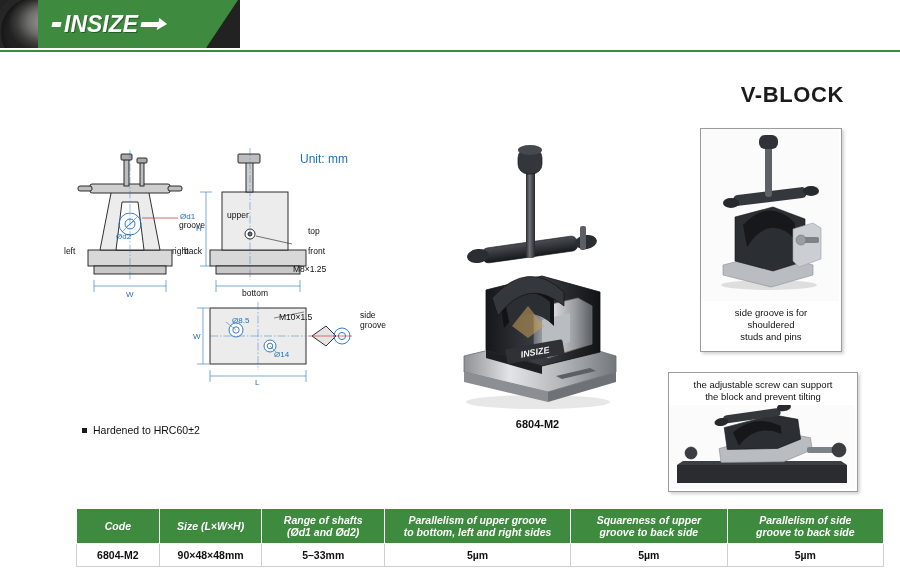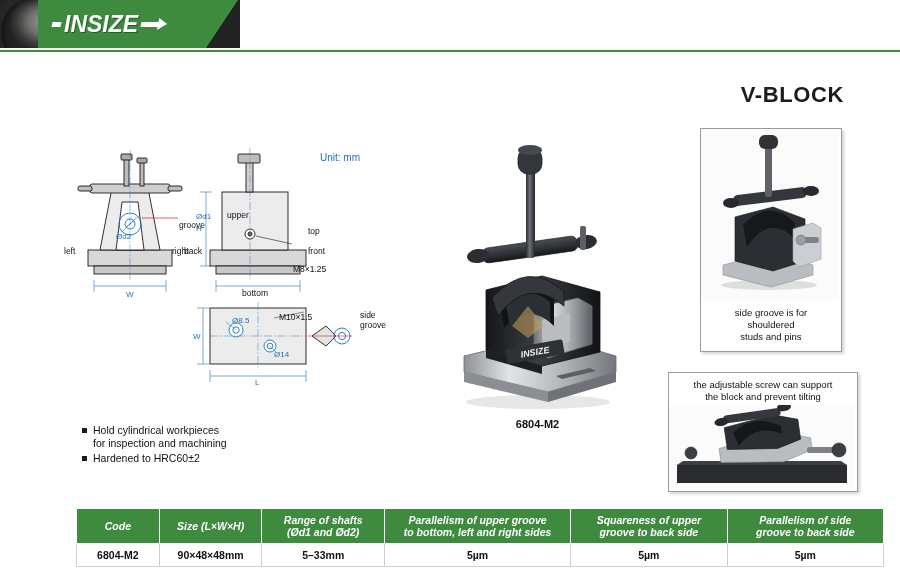--- a/index.html
+++ b/index.html
@@ -124,22 +124,22 @@
   }
 
   
   .drawing-area {
     position: absolute;
     left: 60px; top: 140px;
     width: 360px; height: 260px;
   }
   .unit-label {
     position: absolute;
-    left: 260px; top: 12px;
-    font-size: 10px;
+    left: 240px; top: 12px;
+    font-size: 12px;
     color: #1f6fbf;
   }
   .dim-txt {
     position: absolute;
     font-size: 8px;
     color: #1f6fbf;
     white-space: nowrap;
   }
   .lbl-txt {
     position: absolute;
@@ -367,38 +367,31 @@
   <div class="lbl-txt" style="left:4px; top:106px;">left</div>
   <div class="lbl-txt" style="left:112px; top:106px;">right</div>
   <div class="lbl-txt" style="left:124px; top:106px;">back</div>
   <div class="lbl-txt" style="left:248px; top:106px;">front</div>
   <div class="lbl-txt" style="left:248px; top:86px;">top</div>
   <div class="lbl-txt" style="left:182px; top:148px;">bottom</div>
   <div class="lbl-txt" style="left:233px; top:124px;">M8×1.25</div>
   <div class="lbl-txt" style="left:219px; top:172px;">M10×1.5</div>
   <div class="lbl-txt" style="left:300px; top:170px;">side</div>
   <div class="lbl-txt" style="left:300px; top:180px;">groove</div>
-  <div class="dim-txt" style="left:92px; top:72px;padding-left:44px;">Ød1</div>
+  <div class="dim-txt" style="left:76px; top:72px;padding-left:44px;">Ød1</div>
   <div class="dim-txt" style="left:56px; top:92px;">Ød2</div>
   <div class="dim-txt" style="left:148px; top:176px;padding-left:24px;">Ø8.5</div>
   <div class="dim-txt" style="left:214px; top:210px;">Ø14</div>
   <div class="dim-txt" style="left:66px; top:150px;">W</div>
   <div class="dim-txt" style="left:136px; top:84px;">H</div>
   <div class="dim-txt" style="left:133px; top:192px;">W</div>
   <div class="dim-txt" style="left:195px; top:238px;">L</div>
 </div>
 
 <div class="bullets">
-  <div class="bullet-row">
-    <div class="bullet-sq"></div>
-    <div class="bullet-text">
-      <div>Hold cylindrical workpieces</div>
-      <div>for inspection and machining</div>
-    </div>
-  </div>
   <div class="bullet-row">
     <div class="bullet-sq"></div>
     <div class="bullet-text">Hardened to HRC60±2</div>
   </div>
 </div>
 
 <div class="product-photo">
   <svg width="215" height="285" viewBox="0 0 215 285">
     <defs>
       <linearGradient id="gMetal" x1="0" y1="0" x2="1" y2="0">

